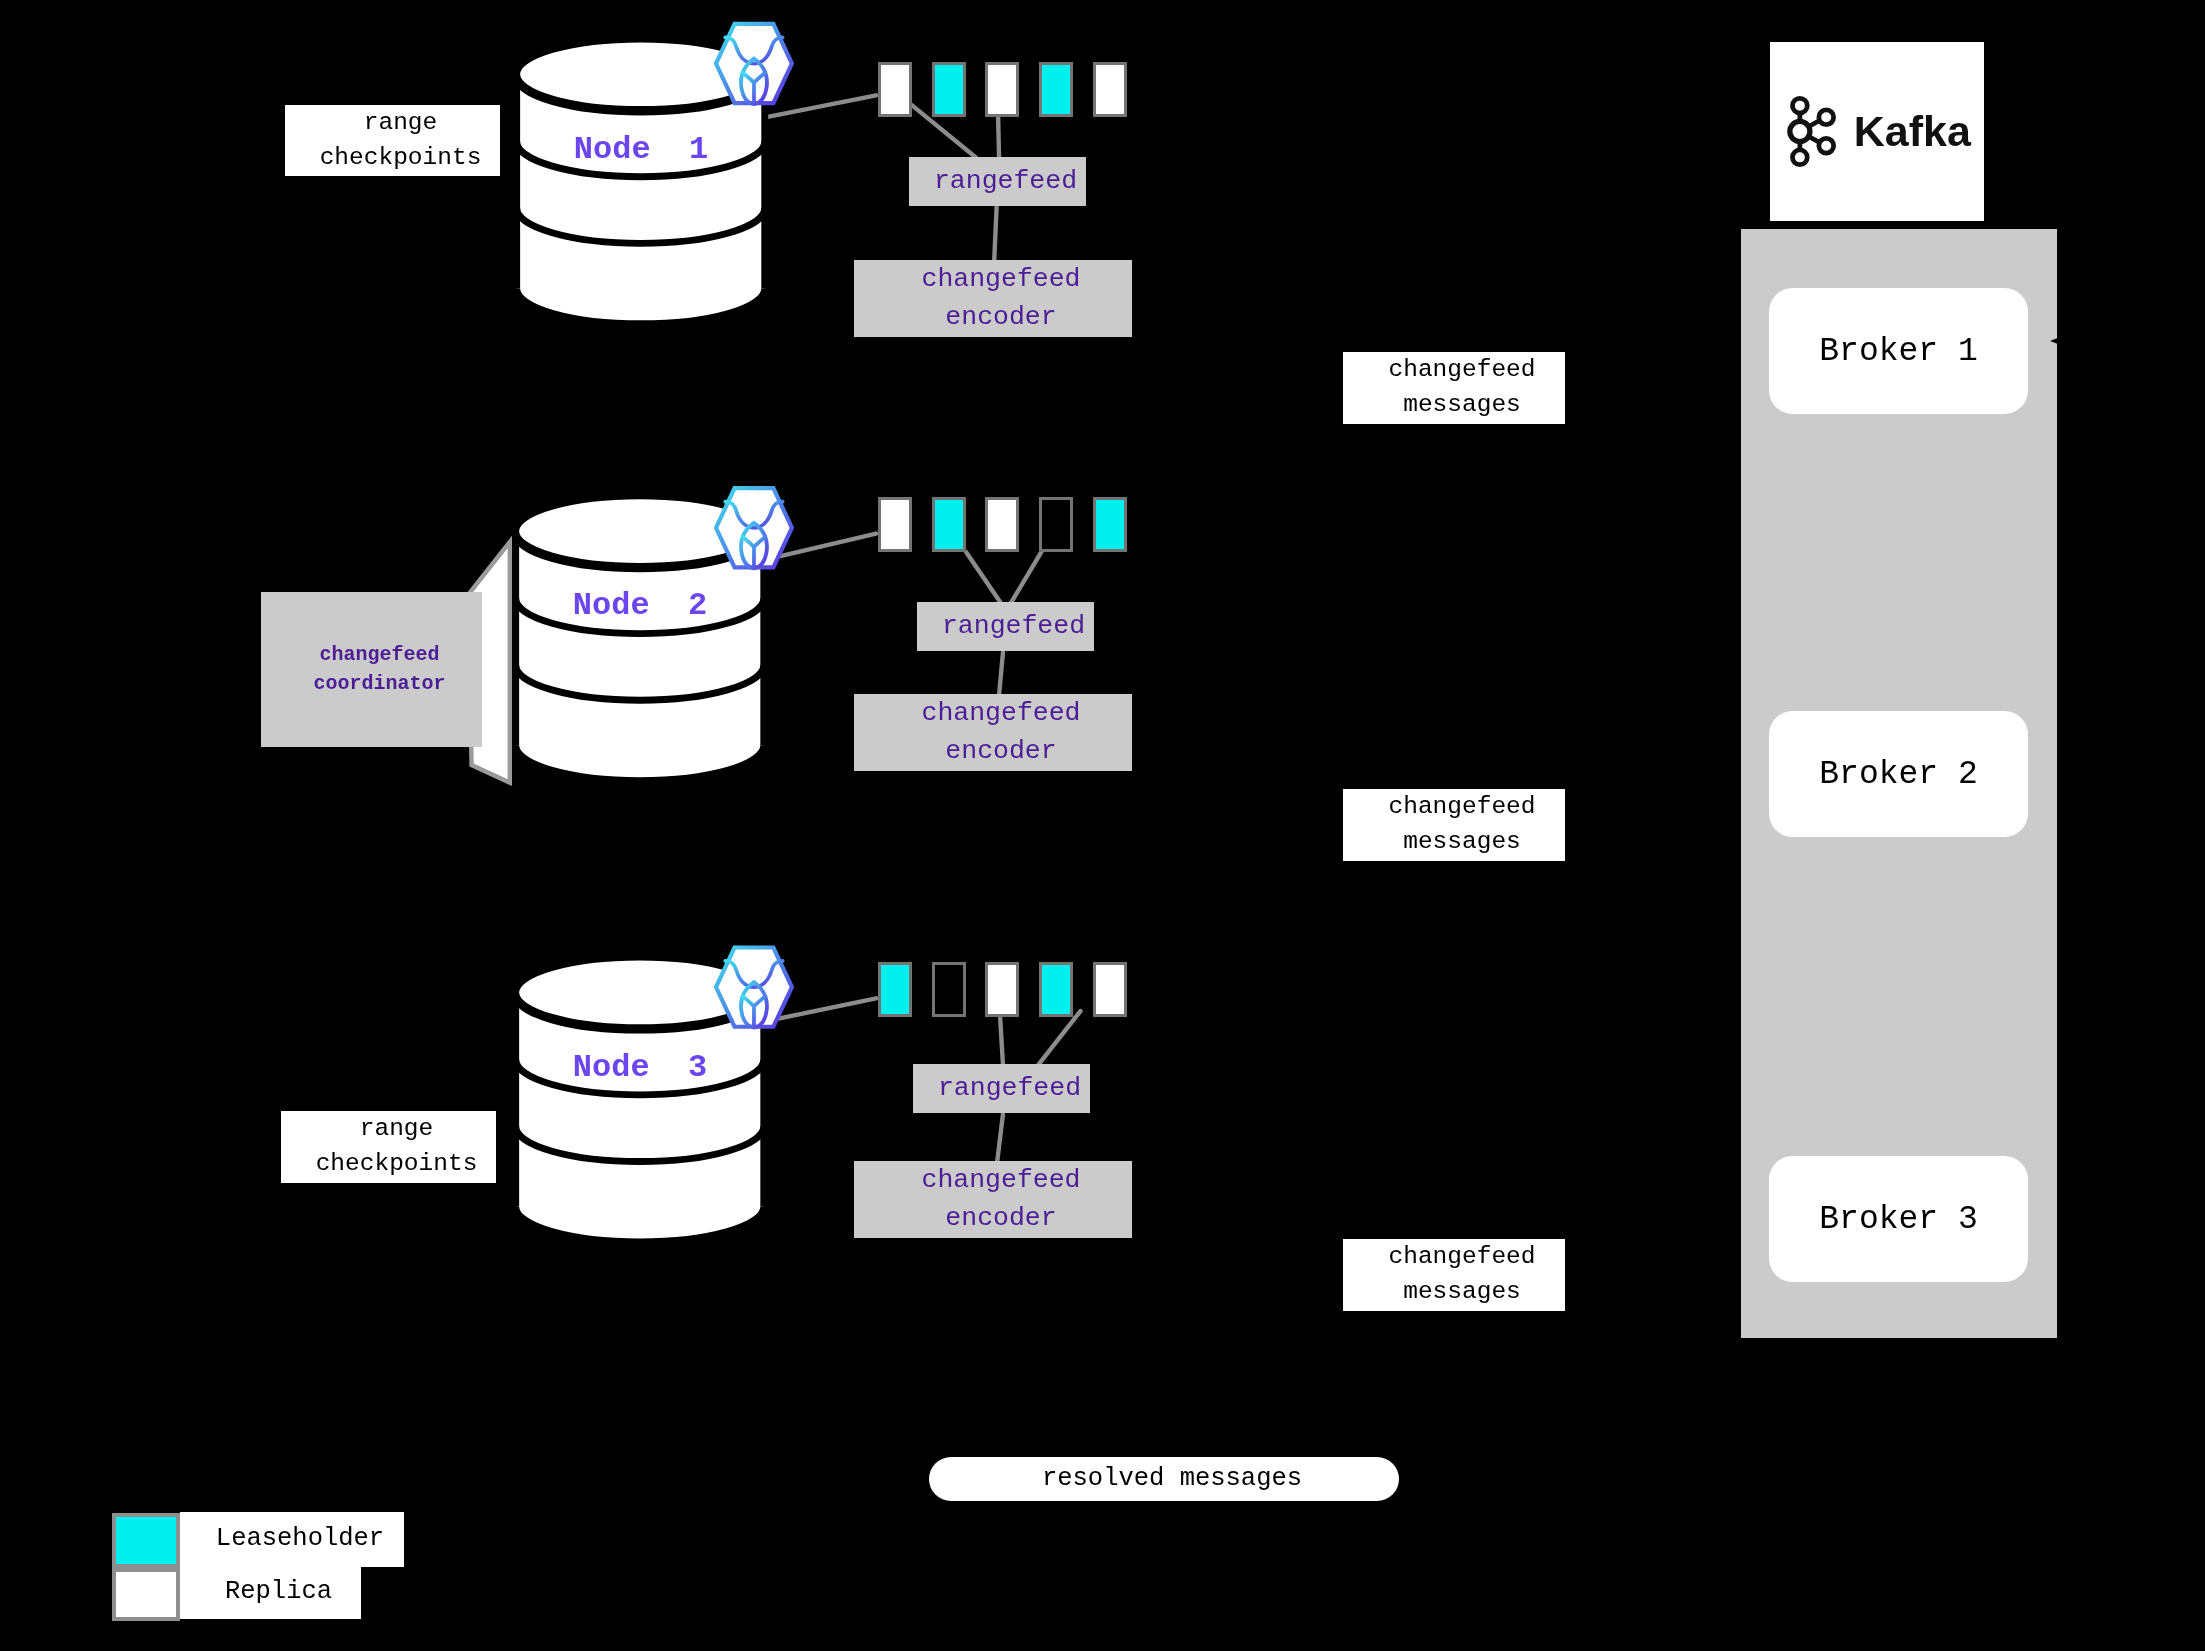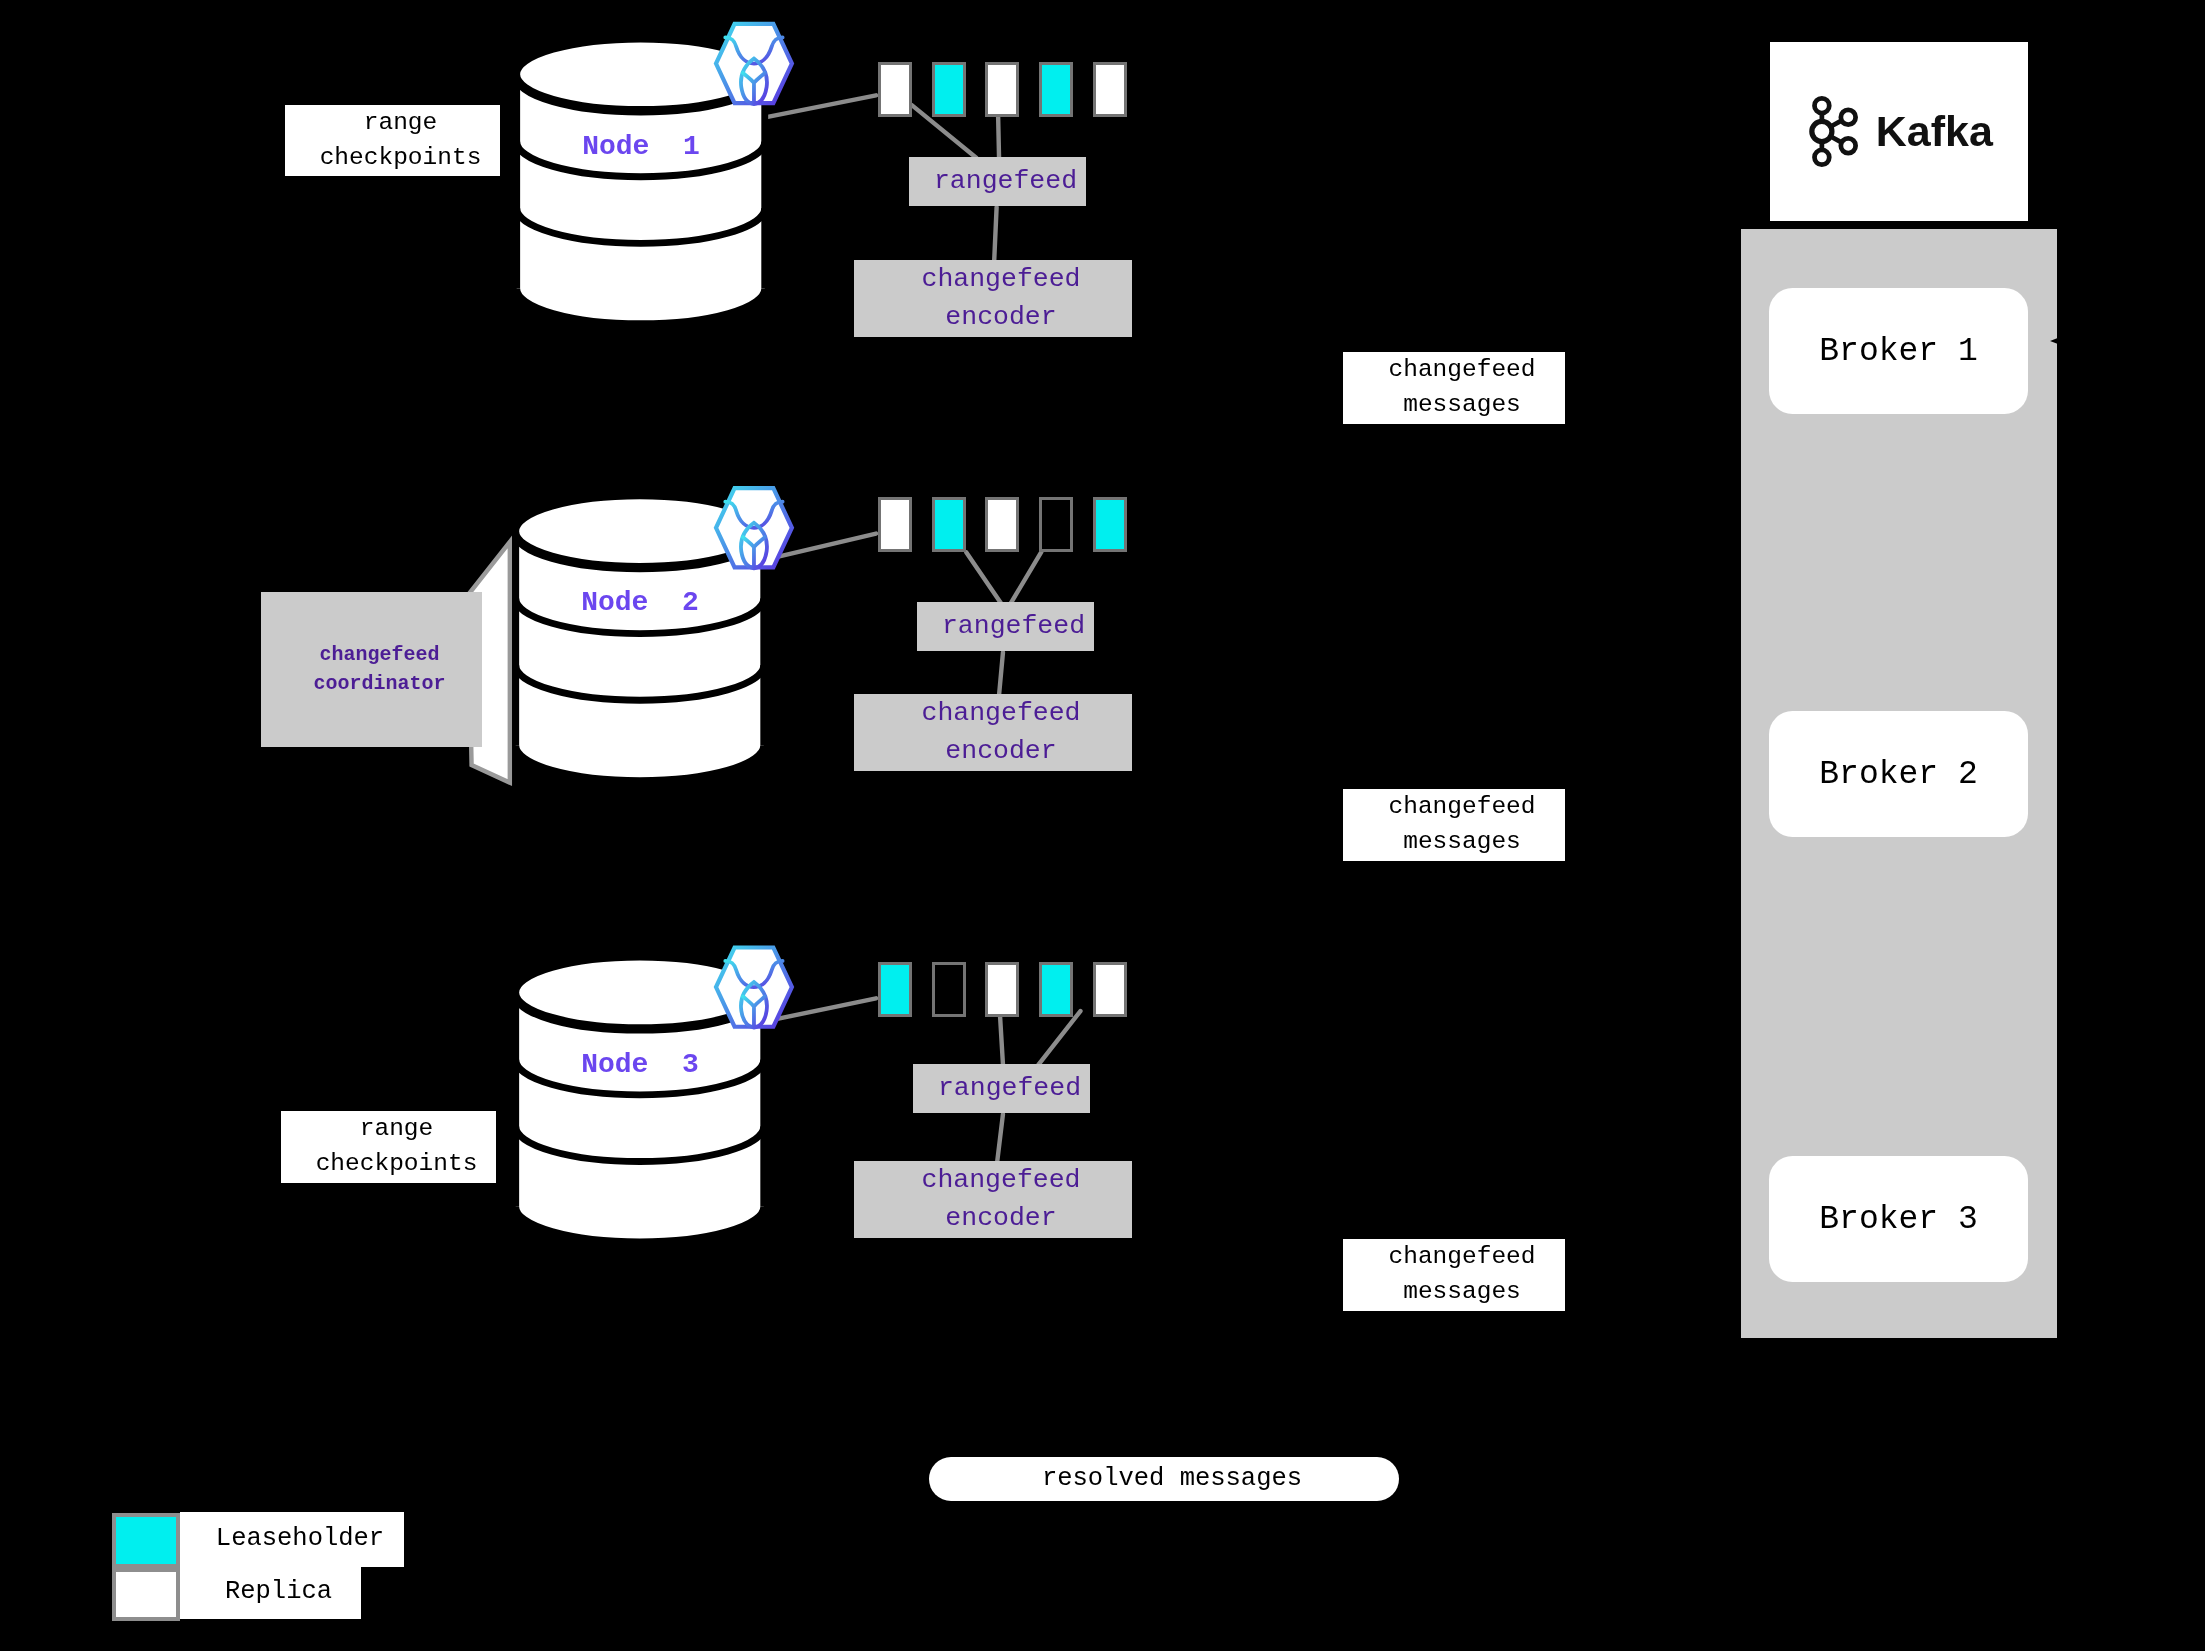--- a/index.html
+++ b/index.html
@@ -10,21 +10,21 @@
   
   #kafka-panel{z-index:1;}
   #underlay{z-index:2;}
   .lbl,.range,.node-label,#kafka-box,.legend-swatch,.legend-lbl{z-index:3;}
   
   .wbox{background:#fff;color:#000;text-align:center;overflow:hidden;}
   .gbox{background:#cbcbcb;color:#4c1d95;text-align:center;overflow:hidden;}
   .lbl{display:flex;align-items:center;justify-content:center;line-height:1.42;padding-left:16px;}
   .fs50{font-size:24.5px;} .fs52{font-size:25.5px;} .fs54{font-size:26.5px;}
   .bold{font-weight:bold;}
-  .node-label{color:#6B46EF;font-weight:bold;font-size:28px;text-align:center;white-space:pre;}
+  .node-label{color:#6B46EF;font-weight:bold;font-size:32px;text-align:center;white-space:pre;}
   .range{width:34px;height:55px;border:3.9px solid #747474;background:transparent;}
   .range[data-kind="leaseholder"]{background:#00EFEF;}
   .range[data-kind="replica"]{background:#FFFFFF;}
   .range[data-kind="empty"]{background:transparent;}
   .broker{position:absolute;left:28px;width:259px;height:126px;border-radius:23.5px;
           background:#fff;color:#000;font-size:33px;display:flex;align-items:center;
           justify-content:center;}
   #kafka-panel{position:absolute;left:1741px;top:229px;width:316px;height:1109px;background:#CBCBCB;}
   #kafka-box{background:#fff;display:flex;align-items:center;justify-content:center;gap:12.7px;}
   #kafka-box .kword{font-family:"Liberation Sans","DejaVu Sans",sans-serif;font-weight:bold;
@@ -163,21 +163,21 @@
 <div class="abs lbl gbox fs54" style="left:913px;top:1064px;width:177px;height:49px;">rangefeed</div>
 
 <div class="abs lbl gbox fs54" style="left:854px;top:260px;width:278px;height:77px;">changefeed encoder</div>
 <div class="abs lbl gbox fs54" style="left:854px;top:694px;width:278px;height:77px;">changefeed encoder</div>
 <div class="abs lbl gbox fs54" style="left:854px;top:1161px;width:278px;height:77px;">changefeed encoder</div>
 
 <div class="abs lbl wbox fs50" style="left:1343px;top:352px;width:222px;height:72px;">changefeed messages</div>
 <div class="abs lbl wbox fs50" style="left:1343px;top:789px;width:222px;height:72px;">changefeed messages</div>
 <div class="abs lbl wbox fs50" style="left:1343px;top:1239px;width:222px;height:72px;">changefeed messages</div>
 
-<div id="kafka-box" class="abs" style="left:1770px;top:42px;width:258px;height:179px;">
+<div id="kafka-box" class="abs" style="left:1770px;top:42px;width:214px;height:179px;">
   <svg width="58" height="127" viewBox="0 0 110 150">
     <g stroke="#111" fill="none">
       <circle cx="32" cy="26" r="14" stroke-width="9"></circle>
       <circle cx="32" cy="75" r="19" stroke-width="10"></circle>
       <circle cx="32" cy="124" r="14" stroke-width="9"></circle>
       <circle cx="82" cy="48" r="14" stroke-width="9"></circle>
       <circle cx="82" cy="102" r="14" stroke-width="9"></circle>
       <line x1="32" y1="40" x2="32" y2="56" stroke-width="9"></line>
       <line x1="32" y1="94" x2="32" y2="110" stroke-width="9"></line>
       <line x1="48" y1="66" x2="70" y2="54" stroke-width="9"></line>

